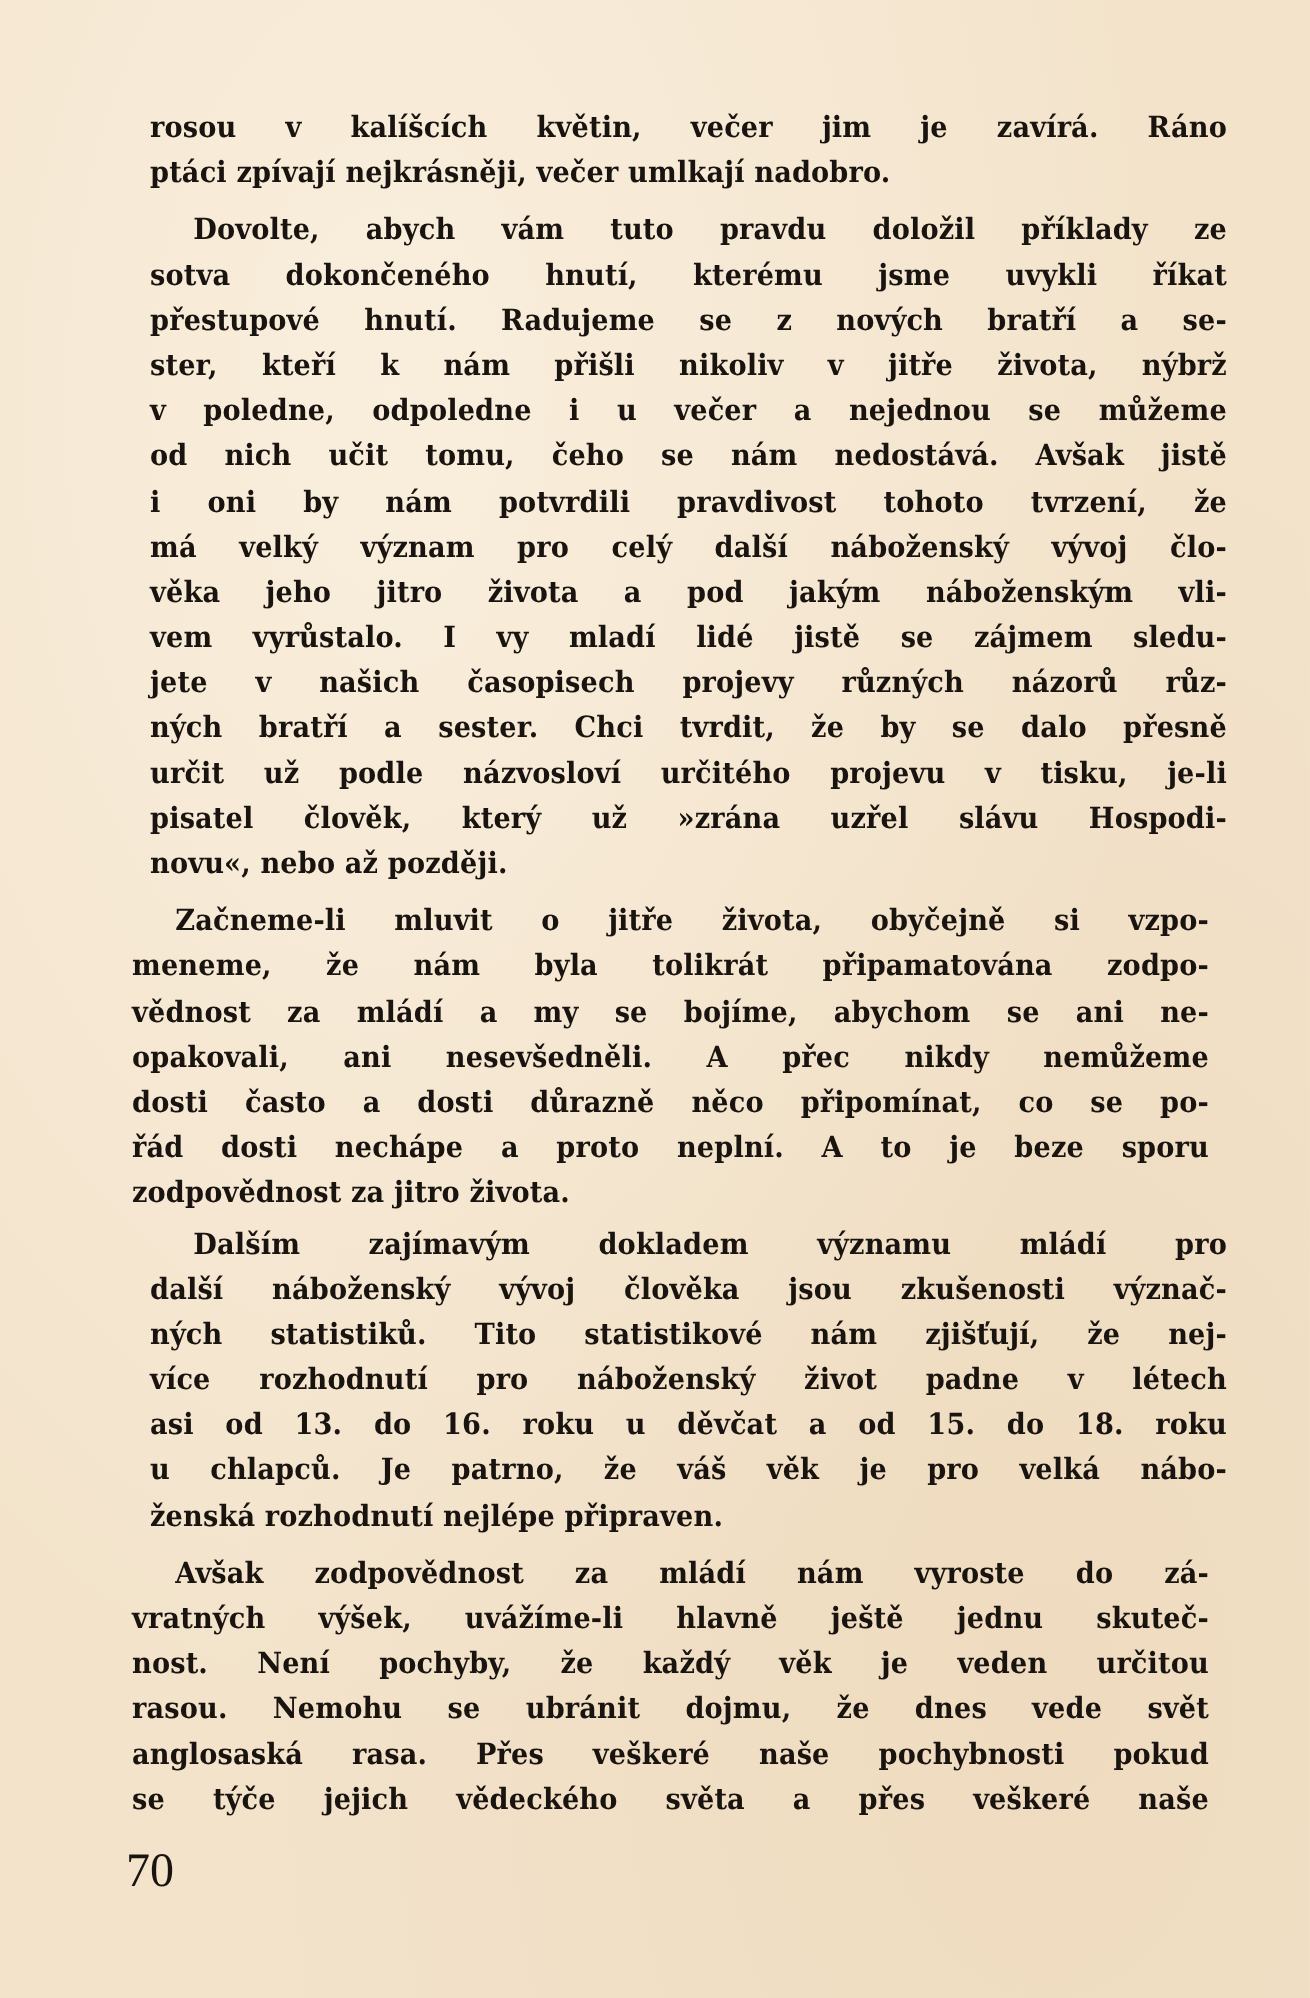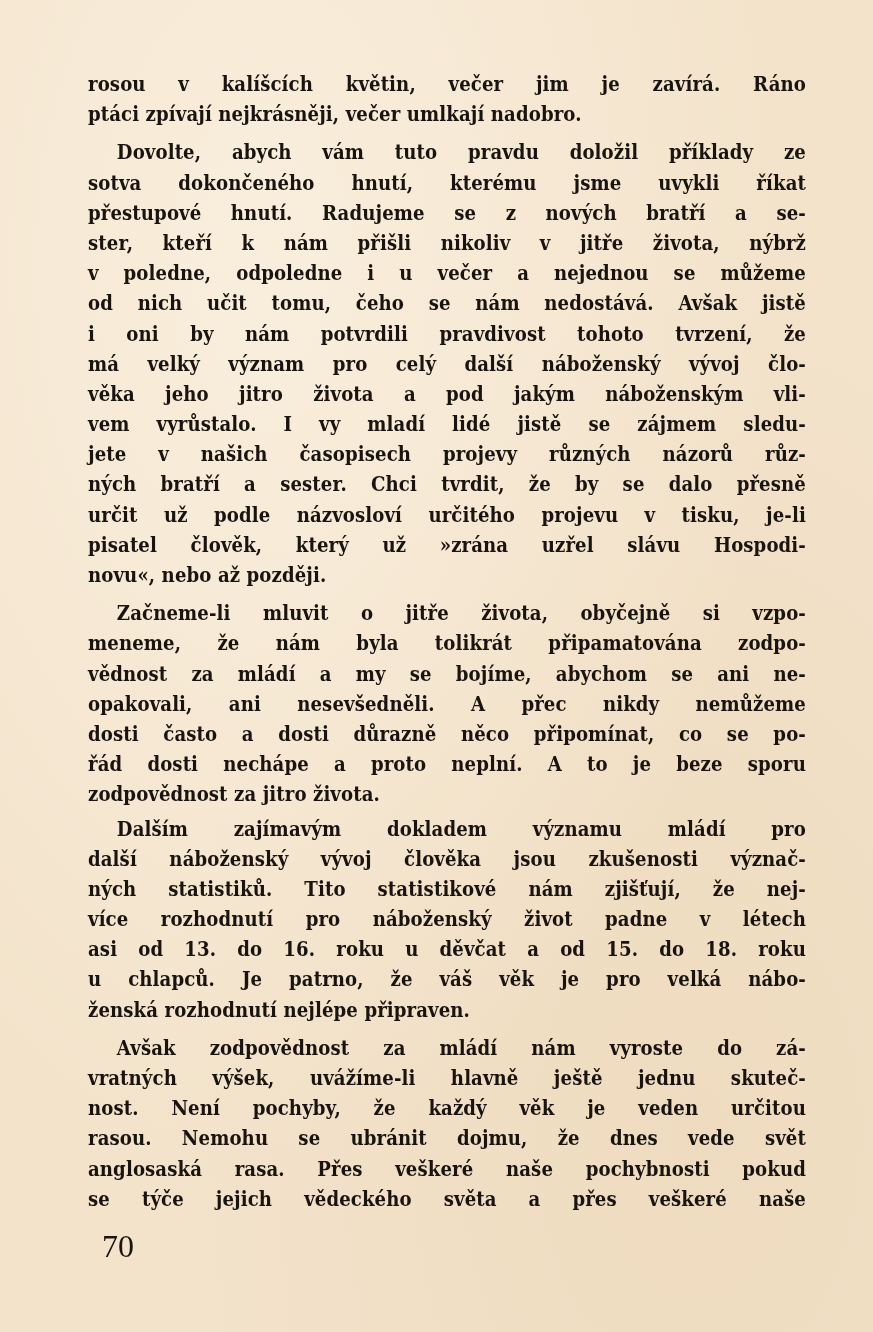--- a/index.html
+++ b/index.html
@@ -43,24 +43,25 @@
     }
     .line.indent {
       padding-left: 31px;
       width: 741px;
     }
     .para {
       margin-bottom: 4px;
     }
     .para.gap {
       margin-bottom: 8px;
+      margin-left: 12px;
     }
     .page-number {
       position: absolute;
-      left: 102px;
+      left: 84px;
       top: 1228px;
       font-family: "Liberation Serif", serif;
       font-size: 32px;
       color: #1a1410;
     }
   </style>
 </head>
 <body>
 
 <div class="page" id="page-body">

